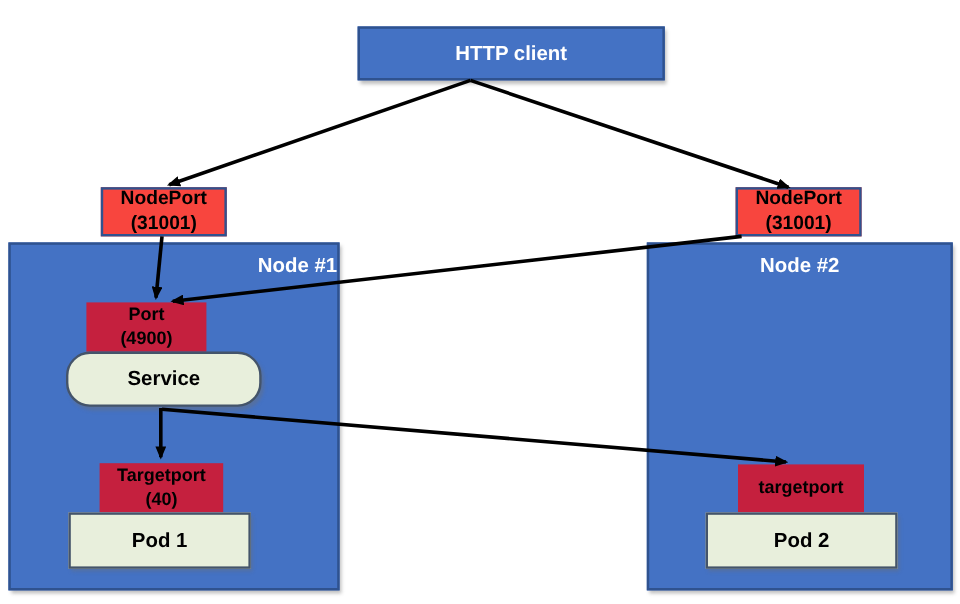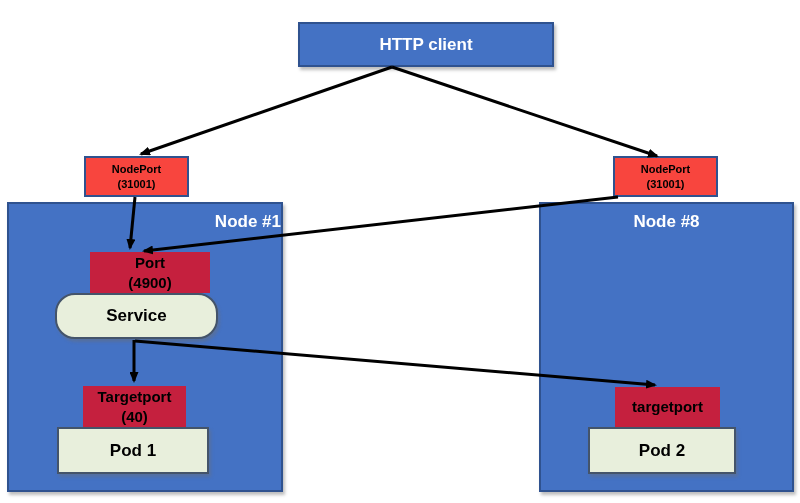--- a/index.html
+++ b/index.html
@@ -45,46 +45,46 @@
     border: 2px solid var(--blue-border, #2F528F);
     color: #ffffff;
     font-size: 17px;
     box-shadow: 2px 3px 3px rgba(110,110,110,0.45);
     margin-left: 36px;
   }
   .nodeport {
     background: var(--red, #F8453E);
     border: 2px solid var(--blue-border, #2F5496);
     color: #000000;
-    font-size: 11px;
+    font-size: 16px;
     line-height: 1.3;
   }
   .nodeport-left  { left: 84px;  top: 156px; width: 105px; height: 41px; }
   .nodeport-right { left: 613px; top: 156px; width: 105px; height: 41px; }
 
   .crimson {
     background: var(--crimson, #C5203E);
     color: #000000;
     font-size: 15px;
     line-height: 1.3;
   }
-  .port        { left: 90px;  top: 252px; width: 120px; height: 41px; }
+  .port        { left: 72px;  top: 252px; width: 100px; height: 41px; }
   .targetport1 { left: 83px;  top: 386px; width: 103px; height: 41px; }
   .targetport2 { left: 615px; top: 387px; width: 105px; height: 40px; }
 
   .lightbox {
     background: var(--light-green, #E8EFDC);
     border: 2px solid var(--light-border, #44546A);
     color: #000000;
     font-size: 17px;
     box-shadow: 2px 3px 3px rgba(110,110,110,0.40);
   }
   .service { left: 55px;  top: 293px; width: 163px; height: 46px; border-radius: 20px; }
   .pod1    { left: 57px;  top: 427px; width: 152px; height: 47px; }
-  .pod2    { left: 588px; top: 427px; width: 148px; height: 47px; }
+  .pod2    { left: 588px; top: 427px; width: 160px; height: 47px; }
 
   svg.arrows {
     position: absolute;
     left: 0; top: 0;
     width: 800px;
     height: 503px;
     pointer-events: none;
   }
   svg.arrows line {
     stroke: var(--arrow, #000000);
@@ -93,21 +93,21 @@
 </style>
 </head>
 <body>
 
 <div class="stage">
 
   <div class="box node node1">
     <span>Node #1</span>
   </div>
   <div class="box node node2">
-    <span>Node #8</span>
+    <span>Node #2</span>
   </div>
 
   <div class="box http-client">
     <span>HTTP client</span>
   </div>
 
   <div class="box nodeport nodeport-left">
     <span>NodePort</span>
     <span>(31001)</span>
   </div>

